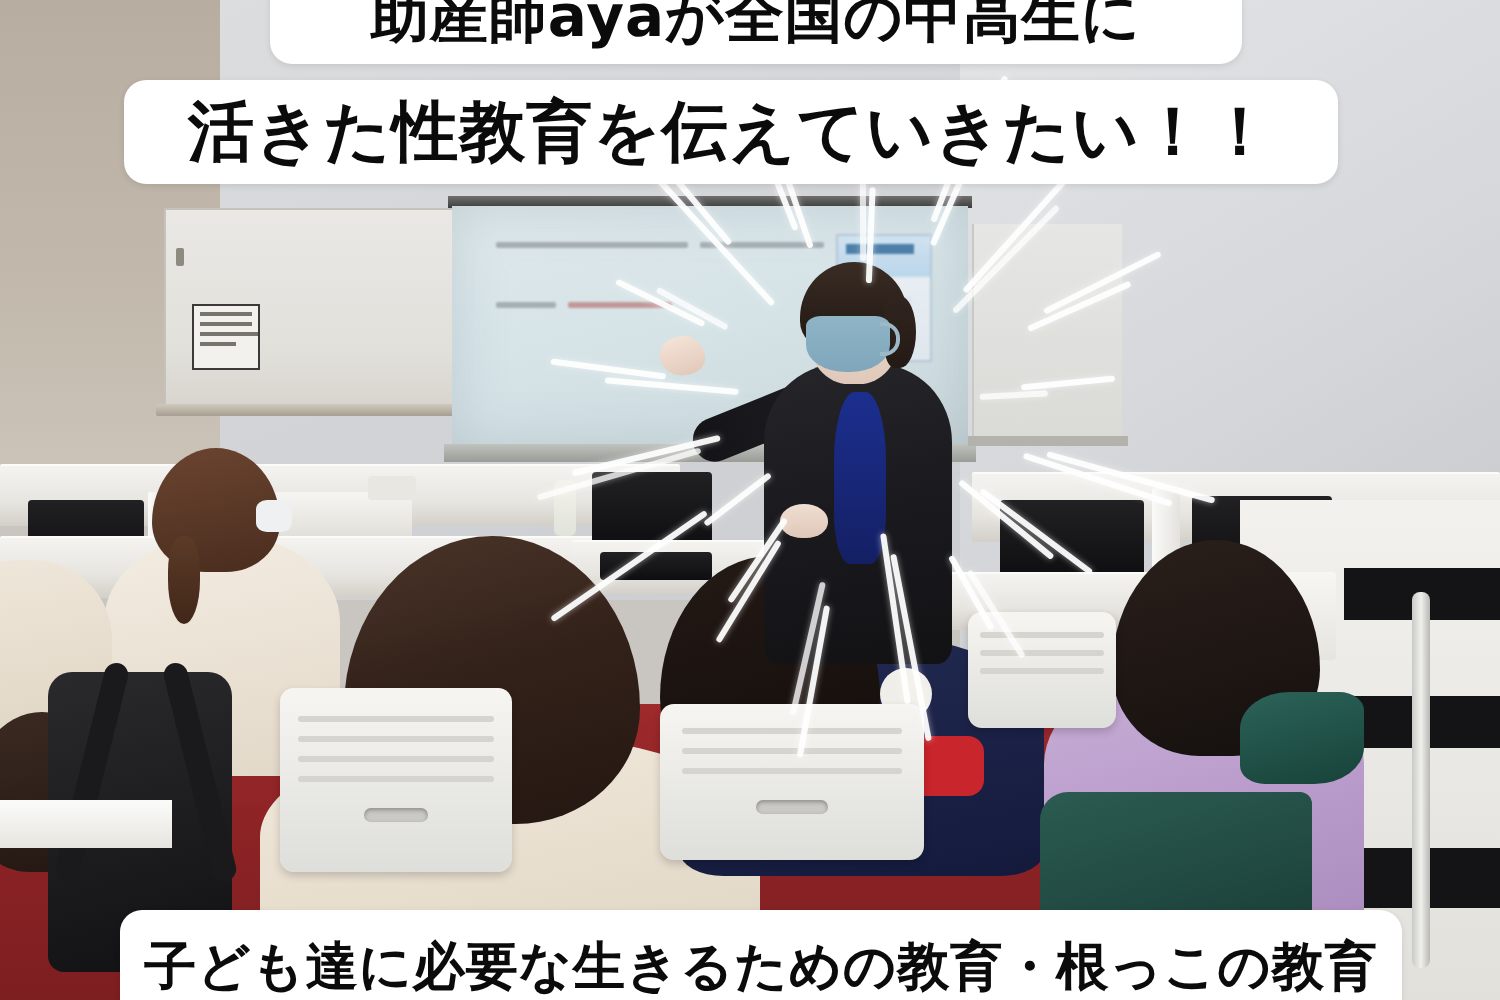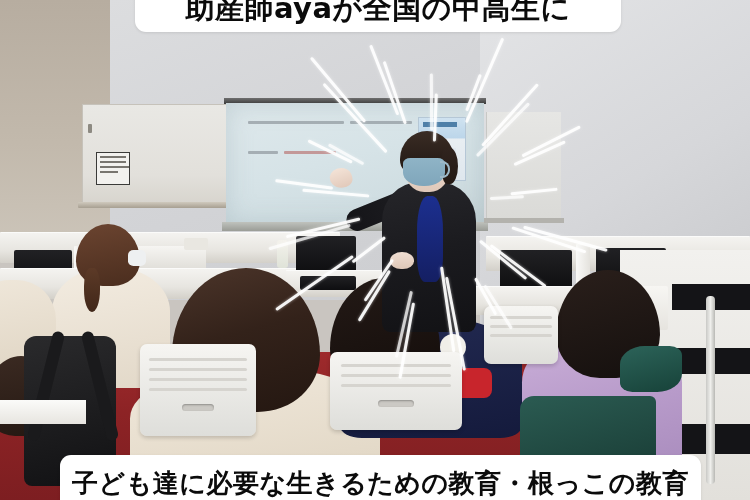--- a/index.html
+++ b/index.html
@@ -329,15 +329,16 @@
         <div class="ray" style="width: 83px; background: rgb(255, 255, 255); transform: rotate(312.059deg) translateX(75px); opacity: 0.95;"></div>
         <div class="ray" style="width: 74px; background: rgb(255, 255, 255); transform: rotate(314.647deg) translateX(64px); opacity: 0.8;"></div>
         <div class="ray" style="width: 65px; background: rgb(255, 255, 255); transform: rotate(333.235deg) translateX(101px); opacity: 0.95;"></div>
         <div class="ray" style="width: 56px; background: rgb(255, 255, 255); transform: rotate(335.824deg) translateX(90px); opacity: 0.95;"></div>
         <div class="ray" style="width: 47px; background: rgb(255, 255, 255); transform: rotate(354.412deg) translateX(79px); opacity: 0.95;"></div>
       </div>
 
   </div>
 
   <div class="cap" id="cap-top1">助産師ayaが全国の中高生に</div>
+  <div class="cap" id="cap-top2">活きた性教育を伝えていきたい！！</div>
   <div class="cap" id="cap-bottom">子ども達に必要な生きるための教育・根っこの教育</div>
 
 </div>
 
 </body></html>

